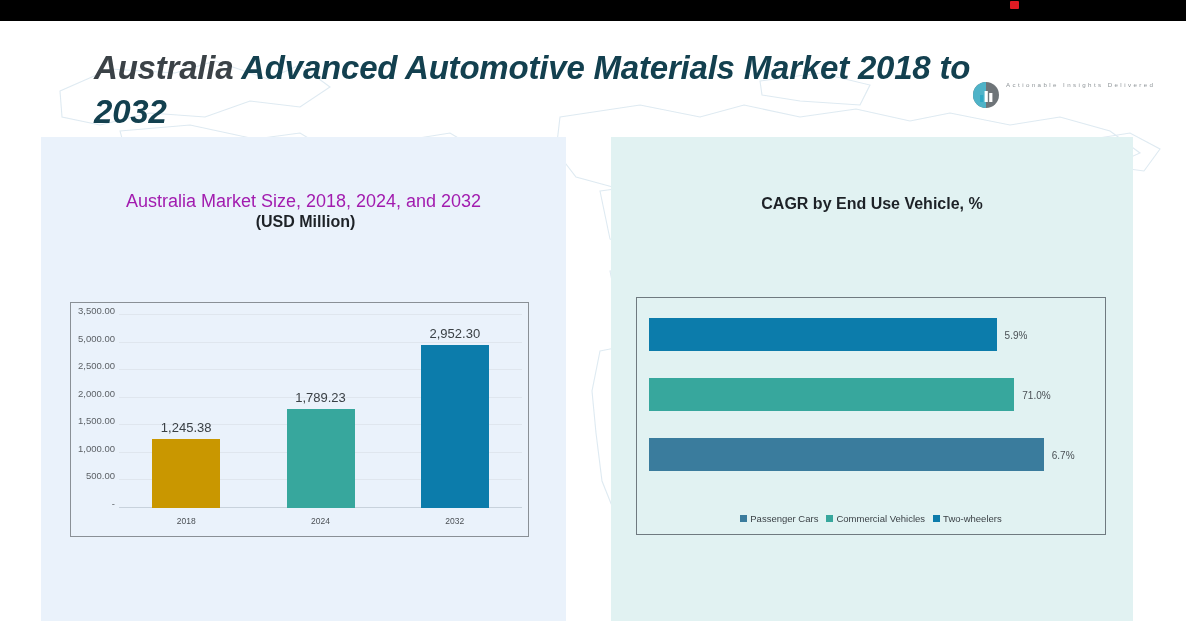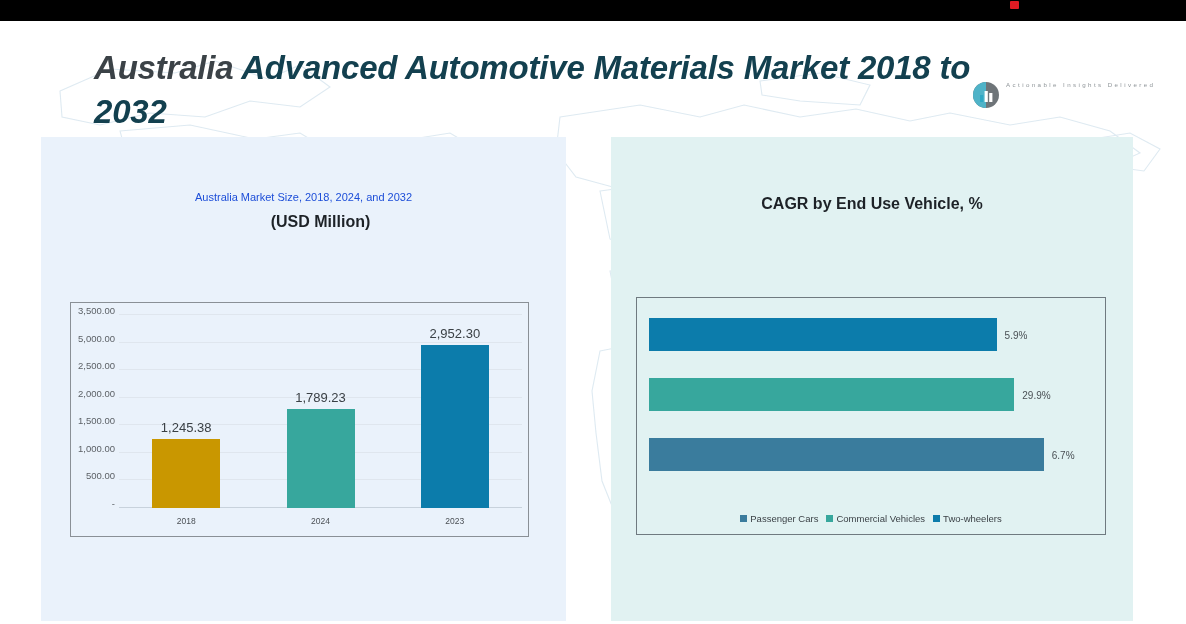--- a/index.html
+++ b/index.html
@@ -32,21 +32,21 @@
   
   #logo{position:absolute;left:928px;top:59px;width:185px;height:36px;}
   #logo-mark{position:absolute;left:0;top:1px;width:28px;height:28px;}
   #logo-text{position:absolute;left:34px;top:-1px;}
   #logo-name{font-size:19px;letter-spacing:.2px;color:#5d6569;line-height:22px;}
   #logo-name .c1{color:#2fa8c4;}
   #logo-name .c2{color:#6e7478;}
   #logo-tag{font-size:6.2px;letter-spacing:2.4px;color:#8f9599;line-height:9px;margin-top:1px;}
 
   
-  .chart-title-1{position:absolute;font-size:11px;color:#1d4ed8;text-align:center;width:100%;}
+  .chart-title-1{position:absolute;font-size:18px;color:#a21caf;text-align:center;width:100%;}
   .chart-title-2{position:absolute;font-size:16px;font-weight:bold;color:#1d2227;text-align:center;width:100%;}
 
   
   #lc-t1{left:0;top:170px;}
   #lc-t2{left:0;top:192px;}
   #plot-left{position:absolute;left:70px;top:281px;width:459px;height:235px;
              border:1px solid #8a9096;background:transparent;box-sizing:border-box;}
   .gridline{position:absolute;left:48px;right:6px;height:1px;background:#dfe6ee;}
   .ytick{position:absolute;left:0;width:44px;text-align:right;font-size:9.5px;color:#5c6166;
          transform:translateY(-50%);}
@@ -114,21 +114,21 @@
         </svg>
         <div id="logo-text">
           <div id="logo-tag">Actionable Insights Delivered</div>
         </div>
       </div>
     </div>
 
     <div class="panel" id="panel-left"></div>
 
     <div class="chart-title-1" id="lc-t1" style="left:41px;width:525px;">Australia Market Size, 2018, 2024, and 2032</div>
-    <div class="chart-title-2" id="lc-t2" style="left:58px;width:525px;">(USD Million)</div>
+    <div class="chart-title-2" id="lc-t2" style="left:43px;width:525px;">(USD Million)</div>
 
     <div id="plot-left">
       <div id="grid-left">
           <div class="gridline" style="bottom: 55.5714px;"></div>
           <div class="gridline" style="bottom: 83.1429px;"></div>
           <div class="gridline" style="bottom: 110.714px;"></div>
           <div class="gridline" style="bottom: 138.286px;"></div>
           <div class="gridline" style="bottom: 165.857px;"></div>
           <div class="gridline" style="bottom: 193.429px;"></div>
           <div class="gridline" style="bottom: 221px;"></div>
@@ -148,34 +148,34 @@
           <div class="vbar" style="left: 81.1667px; width: 68px; height: 68.6738px; background: rgb(201, 151, 0);"></div>
           <div class="vlabel" style="left: 115.167px; bottom: 100.674px;">1,245.38</div>
           <div class="vbar" style="left: 215.5px; width: 68px; height: 98.6633px; background: rgb(55, 167, 157);"></div>
           <div class="vlabel" style="left: 249.5px; bottom: 130.663px;">1,789.23</div>
           <div class="vbar" style="left: 349.833px; width: 68px; height: 162.798px; background: rgb(12, 124, 171);"></div>
           <div class="vlabel" style="left: 383.833px; bottom: 194.798px;">2,952.30</div>
         </div>
       <div id="xticks-left">
           <div class="xtick" style="left: 115.167px; bottom: 10px;">2018</div>
           <div class="xtick" style="left: 249.5px; bottom: 10px;">2024</div>
-          <div class="xtick" style="left: 383.833px; bottom: 10px;">2023</div>
+          <div class="xtick" style="left: 383.833px; bottom: 10px;">2032</div>
         </div>
     </div>
 
     <div class="panel" id="panel-right"></div>
 
     <div class="chart-title-1" id="rc-t1" style="left:611px;width:522px;">CAGR by End Use Vehicle, %</div>
 
     <div id="plot-right">
       <div id="bars-right">
           <div class="hbar" style="top: 20px; width: 347.622px; background: rgb(12, 124, 171);"></div>
           <div class="hlabel" style="left: 367.622px; top: 36.5px;">5.9%</div>
           <div class="hbar" style="top: 80px; width: 365.297px; background: rgb(55, 167, 157);"></div>
-          <div class="hlabel" style="left: 385.297px; top: 96.5px;">29.9%</div>
+          <div class="hlabel" style="left: 385.297px; top: 96.5px;">71.0%</div>
           <div class="hbar" style="top: 140px; width: 394.757px; background: rgb(58, 124, 157);"></div>
           <div class="hlabel" style="left: 414.757px; top: 156.5px;">6.7%</div>
         </div>
       <div id="legend"><span class="lg-item"><span class="lg-sw" style="background: rgb(58, 124, 157);"></span><span class="lg-tx">Passenger Cars</span></span><span class="lg-item"><span class="lg-sw" style="background: rgb(55, 167, 157);"></span><span class="lg-tx">Commercial Vehicles</span></span><span class="lg-item"><span class="lg-sw" style="background: rgb(12, 124, 171);"></span><span class="lg-tx">Two-wheelers</span></span></div>
     </div>
 
   </div>
 </div>
 
 </body></html>

